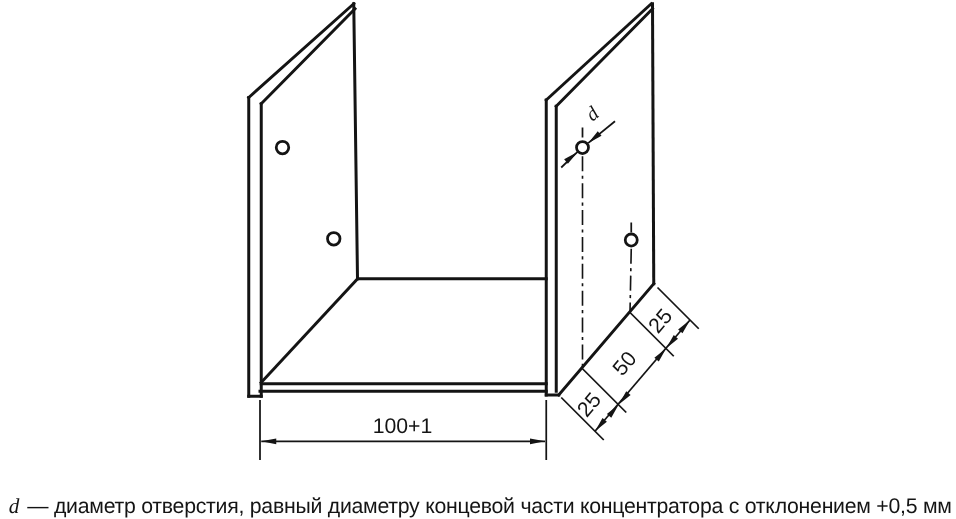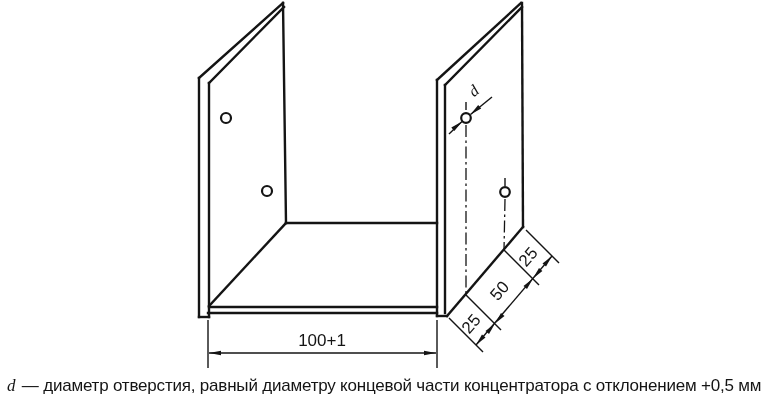--- a/index.html
+++ b/index.html
@@ -9,21 +9,21 @@
   }
   .drawing-svg{position:absolute;left:0;top:0;}
   .outline{stroke:#141414;stroke-width:2.4;fill:none;stroke-linecap:square;}
   .hole{stroke:#141414;stroke-width:2.2;fill:#ffffff;}
   .thin{stroke:#141414;stroke-width:1.4;fill:none;}
   .cline{stroke:#141414;stroke-width:1.3;fill:none;stroke-dasharray:12 3.5 2.5 3.5;}
   .arrow{fill:#141414;stroke:none;}
   .dim-text{font-family:"Liberation Sans",sans-serif;font-size:17px;fill:#141414;}
   .d-text{font-family:"Liberation Serif",serif;font-style:italic;font-size:16px;fill:#141414;}
   .caption{
-    position:absolute;left:7px;top:376px;width:756px;
+    position:absolute;left:7px;top:395px;width:756px;
     font-size:17px;color:#141414;letter-spacing:-0.2px;white-space:nowrap;
   }
   .caption .sym{font-family:"Liberation Serif",serif;font-style:italic;padding-right:2px;}
 </style>
 </head>
 <body>
 
 <div class="stage">
 
   <svg class="drawing-svg" width="765" height="415" viewBox="0 0 765 415">

